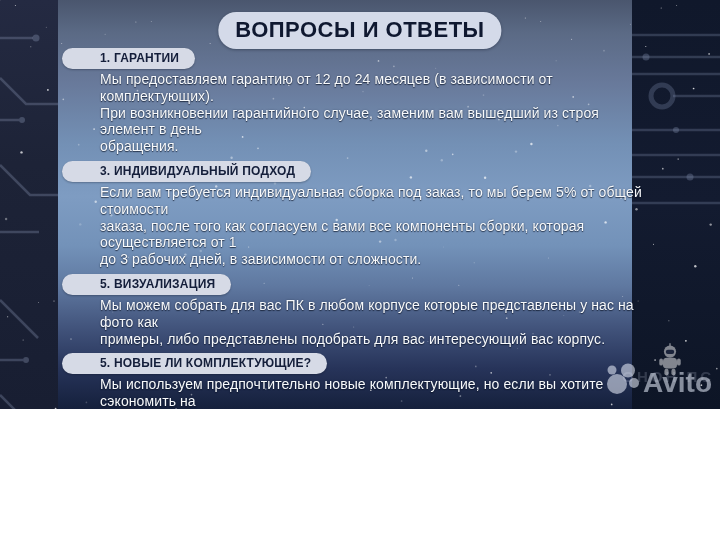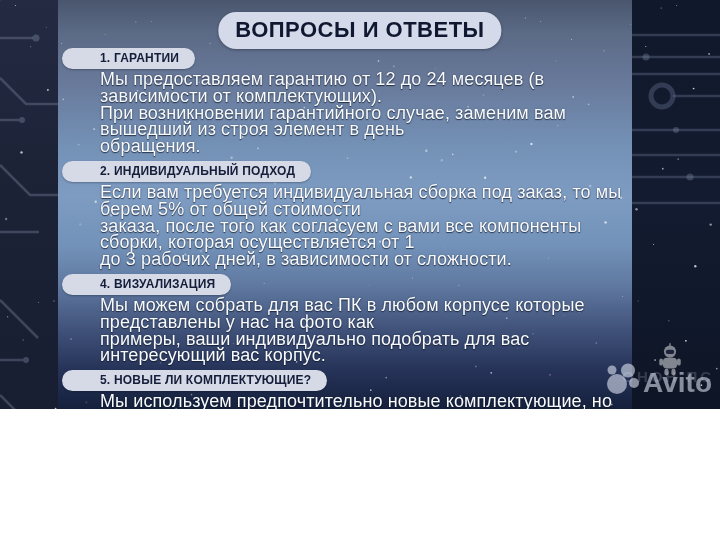--- a/index.html
+++ b/index.html
@@ -39,21 +39,21 @@
   .content{position:absolute;left:100px;top:48px;width:548px;z-index:2;}
   .sec{margin-bottom:6px;}
   .pill{
     display:inline-block;background:#d6dae6;color:#141e3a;font-weight:bold;
     font-size:12px;line-height:15px;padding:3px 16px 3px 38px;margin-left:-38px;
     border-radius:13px;letter-spacing:.2px;box-shadow:0 1px 2px rgba(10,15,30,.3);
     white-space:nowrap;
     text-align:right;
   }
   .body{
-    margin:2px 0 0;color:#f8fafc;font-size:18px;line-height:16.8px;
+    margin:2px 0 0;color:#f8fafc;font-size:14px;line-height:16.8px;
     white-space:pre-line;letter-spacing:.1px;
     text-shadow:0 1px 1px rgba(12,20,38,.7), 0 0 2px rgba(12,20,38,.35);
   }
 
   
   .wm{position:absolute;right:4px;bottom:6px;width:160px;height:80px;z-index:5;}
   .wm-astro{position:absolute;right:32px;bottom:26px;opacity:.48;}
   .wm-ghost{
     position:absolute;right:2px;bottom:18px;font-size:15px;font-weight:bold;
     letter-spacing:3px;color:rgba(220,230,250,.18);white-space:nowrap;
@@ -299,29 +299,29 @@
   <div class="title-pill">ВОПРОСЫ И ОТВЕТЫ</div>
 
   <div class="content">
     <div class="sec">
       <span class="pill">1. ГАРАНТИИ</span>
       <div class="body">Мы предоставляем гарантию от 12 до 24 месяцев (в зависимости от комплектующих).
 При возникновении гарантийного случае, заменим вам вышедший из строя элемент в день
 обращения.</div>
     </div>
     <div class="sec">
-      <span class="pill">2. ИНДИВИДУАЛЬНЫЙ ПОДХОД</span>
+      <span class="pill">3. ИНДИВИДУАЛЬНЫЙ ПОДХОД</span>
       <div class="body">Если вам требуется индивидуальная сборка под заказ, то мы берем 5% от общей стоимости
 заказа, после того как согласуем с вами все компоненты сборки, которая осуществляется от 1
 до 3 рабочих дней, в зависимости от сложности.</div>
     </div>
     <div class="sec">
-      <span class="pill">4. ВИЗУАЛИЗАЦИЯ</span>
+      <span class="pill">5. ВИЗУАЛИЗАЦИЯ</span>
       <div class="body">Мы можем собрать для вас ПК в любом корпусе которые представлены у нас на фото как
-примеры, ваши индивидуально подобрать для вас интересующий вас корпус.</div>
+примеры, либо представлены подобрать для вас интересующий вас корпус.</div>
     </div>
     <div class="sec">
       <span class="pill">5. НОВЫЕ ЛИ КОМПЛЕКТУЮЩИЕ?</span>
       <div class="body">Мы используем предпочтительно новые комплектующие, но если вы хотите сэкономить на
 сборки ПК так же имеются  и Б/У компьютеры , обслуженные и протестированные , на
 которые мы тоже даем гарантию</div>
     </div>
     <div class="sec">
     </div>
   </div>

